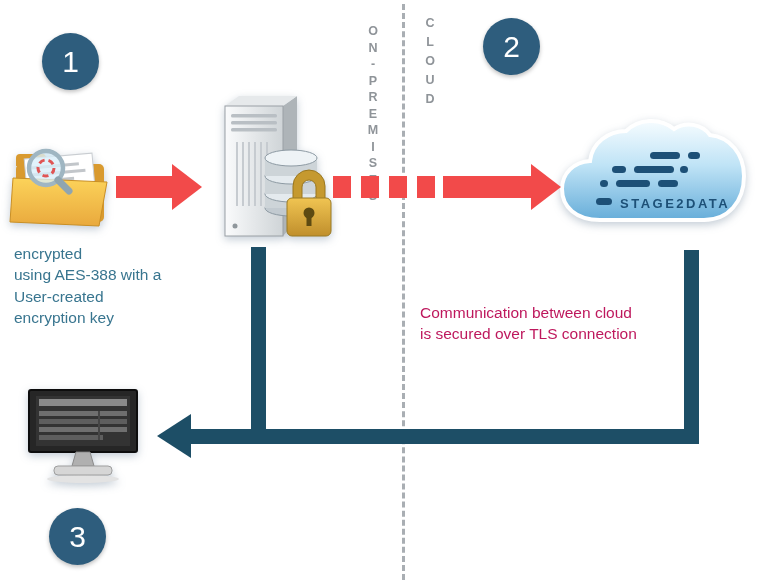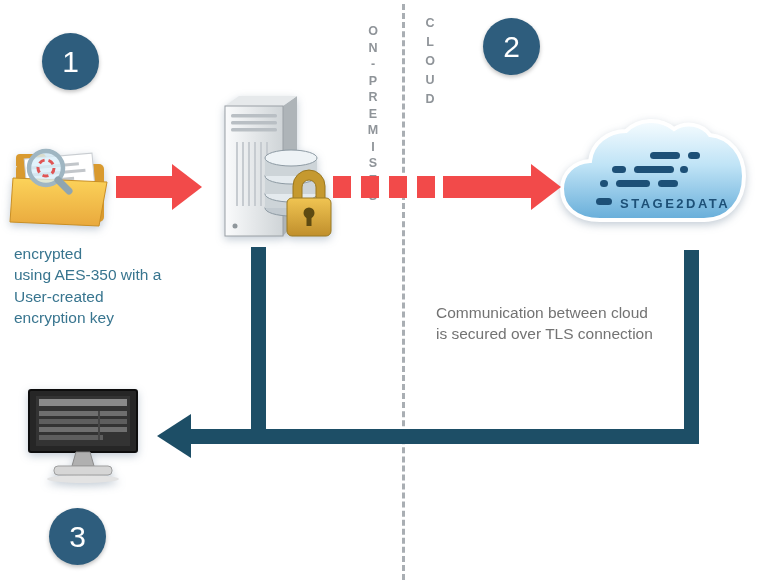--- a/index.html
+++ b/index.html
@@ -33,21 +33,21 @@
   .conn{position:absolute;background:#1d4e66;z-index:2;}
   .conn-arrowhead{
     position:absolute;width:0;height:0;z-index:2;
     border-top:22px solid transparent;border-bottom:22px solid transparent;
     border-right:34px solid #1d4e66;
   }
 
   
   .note{position:absolute;white-space:pre-line;font-size:15.5px;line-height:1.38;z-index:2;}
   .note-encryption{color:#38758f;}
-  .note-tls{color:#737373;margin-left:16px;}
+  .note-tls{color:#be185d;}
 
   .icon-svg{position:absolute;z-index:2;}
   .shadowed{filter:drop-shadow(0 3px 4px rgba(60,90,120,0.3));}
 </style>
 </head>
 <body>
 
 <div class="stage">
 
   <div class="step-badge" style="left:42px;top:33px;">
@@ -165,21 +165,21 @@
       <rect x="130" y="50" width="8" height="7" rx="3.5"></rect>
       <rect x="50" y="64" width="8" height="7" rx="3.5"></rect>
       <rect x="66" y="64" width="34" height="7" rx="3.5"></rect>
       <rect x="108" y="64" width="20" height="7" rx="3.5"></rect>
       <rect x="46" y="82" width="16" height="7" rx="3.5"></rect>
     </g>
     <text x="70" y="92" font-size="13" font-weight="bold" letter-spacing="2.5" fill="#1d5077">STAGE2DATA</text>
   </svg>
 
   <div class="note note-encryption" style="left:14px;top:243px;">encrypted
-using AES-350 with a
+using AES-388 with a
 User-created
 encryption key</div>
   <div class="note note-tls" style="left:420px;top:302px;">Communication between cloud
 is secured over TLS connection</div>
 
   <div class="conn" style="left:251px;top:247px;width:15px;height:197px;"></div>
   <div class="conn" style="left:684px;top:250px;width:15px;height:194px;"></div>
   <div class="conn" style="left:190px;top:429px;width:509px;height:15px;"></div>
   <div class="conn-arrowhead" style="left:157px;top:414px;"></div>
 

